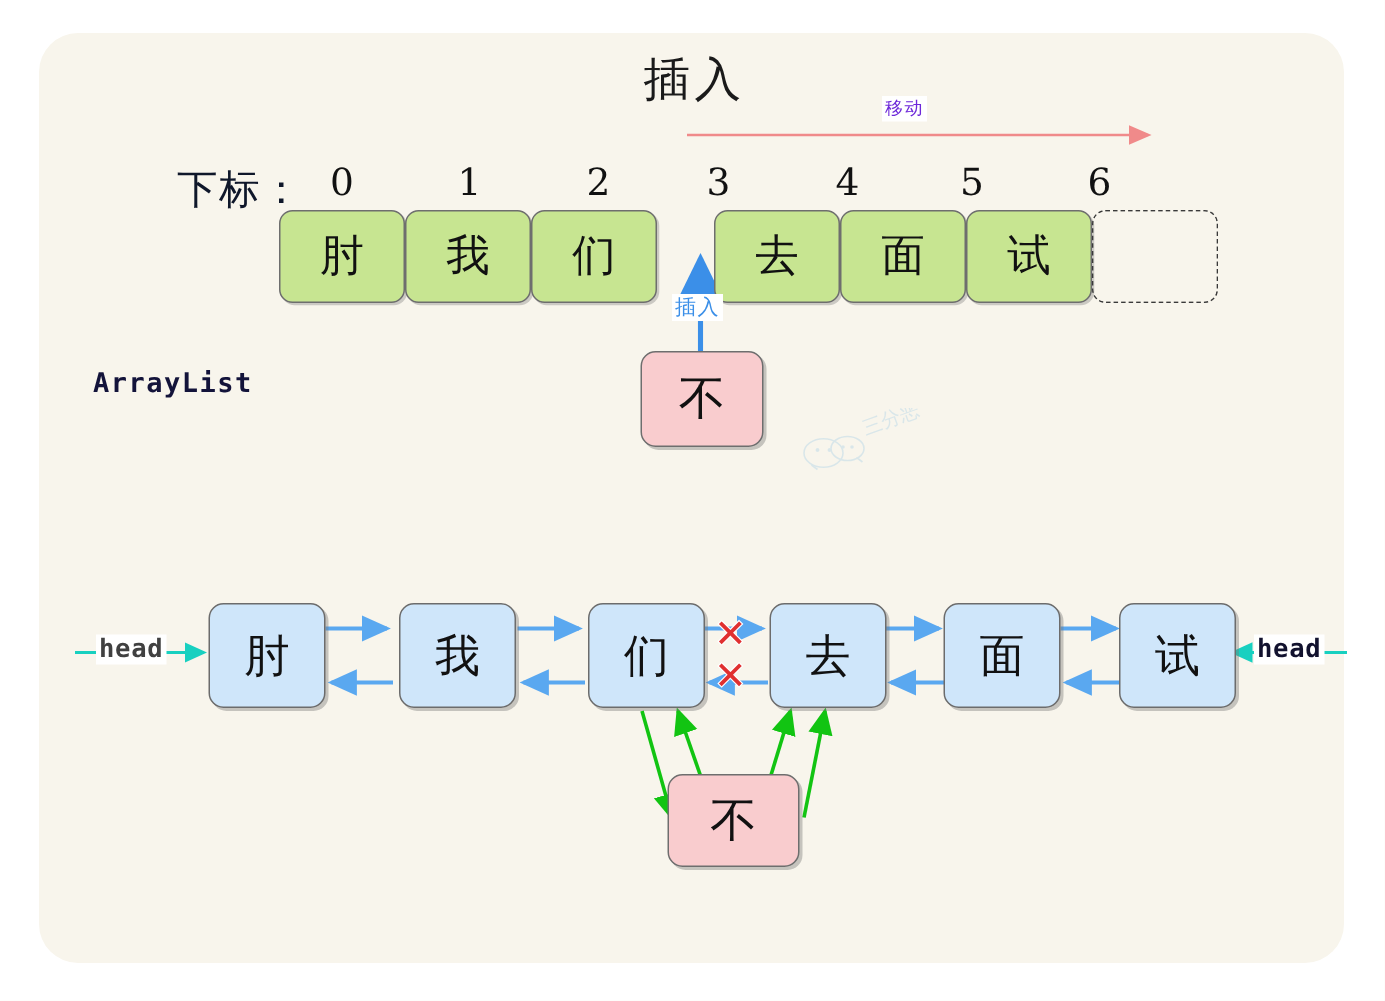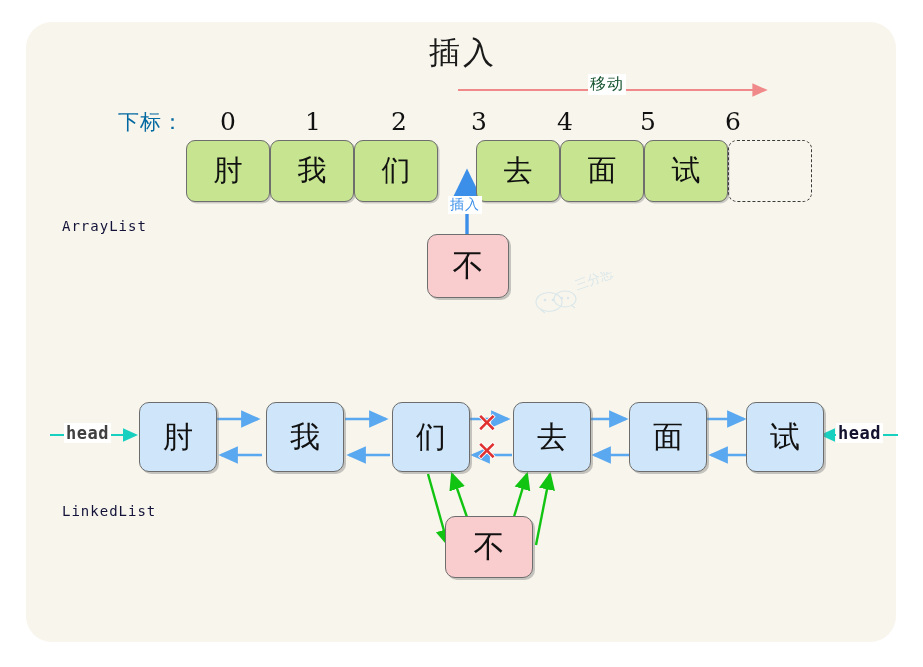--- a/index.html
+++ b/index.html
@@ -45,31 +45,32 @@
     font-family: "DejaVu Serif", "Liberation Serif", serif;
     font-size: 25px;
     color: #111111;
     text-align: center;
     width: 40px;
   }
   .sub-label {
     position: absolute;
     left: 118px; top: 108px;
     font-family: Liberation Sans, sans-serif;
-    font-size: 21px;
-    color: #0369a1;
+    font-size: 27px;
+    color: #0f172a;
     letter-spacing: 1px;
   }
   .struct-name {
     position: absolute;
     font-family: "DejaVu Sans Mono", "Liberation Mono", monospace;
-    font-size: 14px;
-    font-weight: normal;
+    font-size: 18px;
+    font-weight: bold;
     color: #13133a;
     letter-spacing: 1px;
+    margin-top: 27px;
   }
   #arraylist-name { left: 62px; top: 218px; }
   #linkedlist-name { left: 62px; top: 503px; }
 
   
   .cell {
     position: absolute;
     top: 140px;
     width: 84px; height: 62px;
     background: #c7e591;
@@ -127,24 +128,24 @@
   }
 
   
   .caption {
     position: absolute;
     background: #ffffff;
     padding: 0 2px;
     white-space: nowrap;
   }
   #move-caption {
-    left: 588px; top: 74px;
-    font-family: "DejaVu Serif", "Liberation Serif", serif;
-    font-size: 16px;
-    color: #14532d;
+    left: 588px; top: 64px;
+    font-family: "DejaVu Serif", "Liberation Serif", serif;
+    font-size: 12px;
+    color: #6d28d9;
     letter-spacing: 1px;
   }
   #insert-caption {
     left: 448px; top: 196px;
     font-family: "DejaVu Serif", "Liberation Serif", serif;
     font-size: 14px;
     color: #3b8fe8;
     letter-spacing: 1px;
   }
   #head-caption {
@@ -308,15 +309,14 @@
   <div class="node" style="left:746px;">试</div>
 
   <div class="caption" id="head-caption">head</div>
   <div class="caption" id="tail-caption">head</div>
 
   <div class="x-mark" id="x-mark-forward">✕</div>
   <div class="x-mark" id="x-mark-back">✕</div>
 
   <div class="pink-box" id="list-insert-box">不</div>
 
-  <div class="struct-name" id="linkedlist-name">LinkedList</div>
 
 </div>
 
 </body></html>

